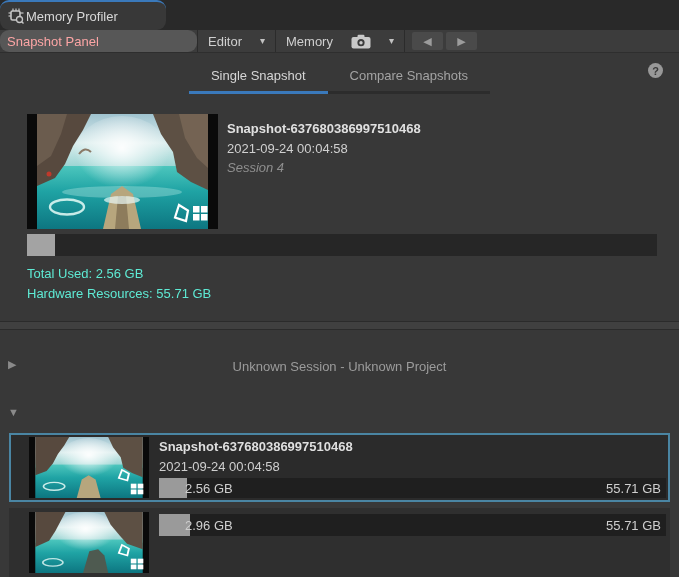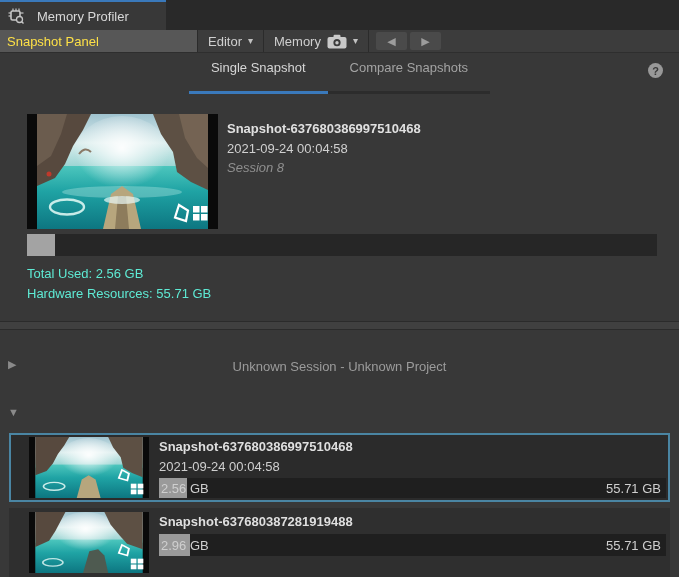--- a/index.html
+++ b/index.html
@@ -8,47 +8,48 @@
     font-family:"Liberation Sans", sans-serif;
     background:#383838; color:#d4d4d4; font-size:13px;
     position:relative;
   }
   svg.defs-only { position:absolute; width:0; height:0; }
 
   
   .tabstrip { height:30px; background:#292929; display:flex; align-items:stretch; }
   .doc-tab {
     width:166px; background:#383838; border-top:2px solid #3a79bb;
-    display:flex; align-items:center; gap:13px; padding:0 8px; color:#d8d8d8;
+    display:flex; align-items:center; gap:2px; padding:0 8px; color:#d8d8d8;
     cursor:default;
+    border-radius:9px;
   }
   .doc-tab .ticon { flex:0 0 auto; display:flex; }
 
   
   .toolbar {
     height:23px; background:#3c3c3c; border-bottom:1px solid #2e2e2e;
     display:flex; align-items:stretch; color:#cfcfcf;
   }
   .panel-label {
-    width:197px; background:#575757; color:#fde047;
-    display:flex; align-items:center; padding:0 7px;
+    width:197px; background:#575757; color:#fca5a5;
+    display:flex; align-items:center; padding:0 7px;border-radius:9px;
   }
   .tb-sep { width:1px; background:#2b2b2b; }
-  .tb-btn { display:flex; align-items:center; gap:6px; padding:0 10px; cursor:default; }
+  .tb-btn { display:flex; align-items:center; gap:18px; padding:0 10px; cursor:default; }
   .caret { font-size:10px; color:#c2c2c2; line-height:1; }
   .nav-btn {
     width:31px; margin:2px 1px 2px 2px; background:#4a4a4a; border-radius:2px;
     display:flex; align-items:center; justify-content:center;
     color:#9c9c9c; font-size:11px; cursor:default;
   }
 
   
   .view-tabs { position:relative; height:41px; display:flex; justify-content:center; align-items:flex-end; }
   .vtab {
-    height:34px; display:flex; padding:0 22px;
+    height:34px; display:flex; align-items:center; padding:0 22px;
     color:#d6d6d6; border-bottom:3px solid transparent; cursor:default;
   }
   .vtab.active { border-bottom-color:#3a79bb; }
   .vtab.inactive { border-bottom-color:#2c2c2c; color:#a3a3a3; }
   .help-btn {
     position:absolute; right:16px; top:10px; width:15px; height:15px; border-radius:50%;
     background:#989898; color:#383838; font-size:11px; font-weight:bold;
     display:flex; align-items:center; justify-content:center; cursor:default;
   }
 
@@ -87,21 +88,21 @@
   .snap-row.selected { border-color:#4a85a3; background:#2b2b2b; }
   .thumb-sm { width:120px; height:61px; flex:0 0 auto; }
   .row-meta { flex:1; display:flex; flex-direction:column; min-width:0; padding-right:2px; }
   .row-name { font-weight:bold; color:#dfdfdf; line-height:20px; white-space:nowrap; }
   .row-date { color:#cfcfcf; line-height:19px; white-space:nowrap; }
   .row-bar {
     height:22px; background:#1f1f1f; position:relative; margin-top:2px;
     display:flex; align-items:center; justify-content:space-between; color:#cfcfcf;
   }
   .row-bar .fill { position:absolute; left:0; top:0; bottom:0; background:#9a9a9a; }
-  .row-bar .used { position:relative; padding-left:2px; }
+  .row-bar .used { position:relative; padding-left:2px;margin-left:24px; }
   .row-bar .total { position:relative; padding-right:5px; }
 </style>
 </head>
 <body>
 
 <svg class="defs-only" aria-hidden="true">
   <defs>
     <linearGradient id="g-sky" x1="0" y1="0" x2="0" y2="1">
       <stop offset="0" stop-color="#9fc3cf"></stop>
         <stop offset="0.5" stop-color="#dceeee"></stop>
@@ -210,21 +211,21 @@
           <rect x="166" y="92" width="6.5" height="6.5"></rect>
             <rect x="174" y="92" width="6.5" height="6.5"></rect>
           <rect x="166" y="100" width="6.5" height="6.5"></rect>
             <rect x="174" y="100" width="6.5" height="6.5"></rect>
         </g>
       </svg>
     </div>
     <div class="meta">
       <div class="name">Snapshot-637680386997510468</div>
       <div class="date">2021-09-24 00:04:58</div>
-      <div class="dim">Session 8</div>
+      <div class="dim">Session 4</div>
     </div>
   </div>
 
   <div class="progress">
     <div class="fill" style="width: 4.5%;"></div>
   </div>
   <div class="totals">
     <div>Total Used: 2.56 GB</div>
     <div>Hardware Resources: 55.71 GB</div>
   </div>
@@ -288,21 +289,20 @@
         <path d="M148,62 l11,7 -2.5,13 -13.5,-4.5 z" fill="none" stroke="#ffffff" stroke-width="3"></path>
         <g fill="#ffffff">
           <rect x="162" y="88" width="9" height="9"></rect>
             <rect x="173" y="88" width="9" height="9"></rect>
           <rect x="162" y="99" width="9" height="9"></rect>
             <rect x="173" y="99" width="9" height="9"></rect>
         </g>
       </svg>
     </div>
     <div class="row-meta">
-      <div class="row-name">Snapshot-637680387281919488</div>
       <div class="row-bar">
         <div class="fill" style="width: 6.1%;"></div>
         <span class="used">2.96 GB</span>
         <span class="total">55.71 GB</span>
       </div>
     </div>
   </div>
 
 </div>
 

